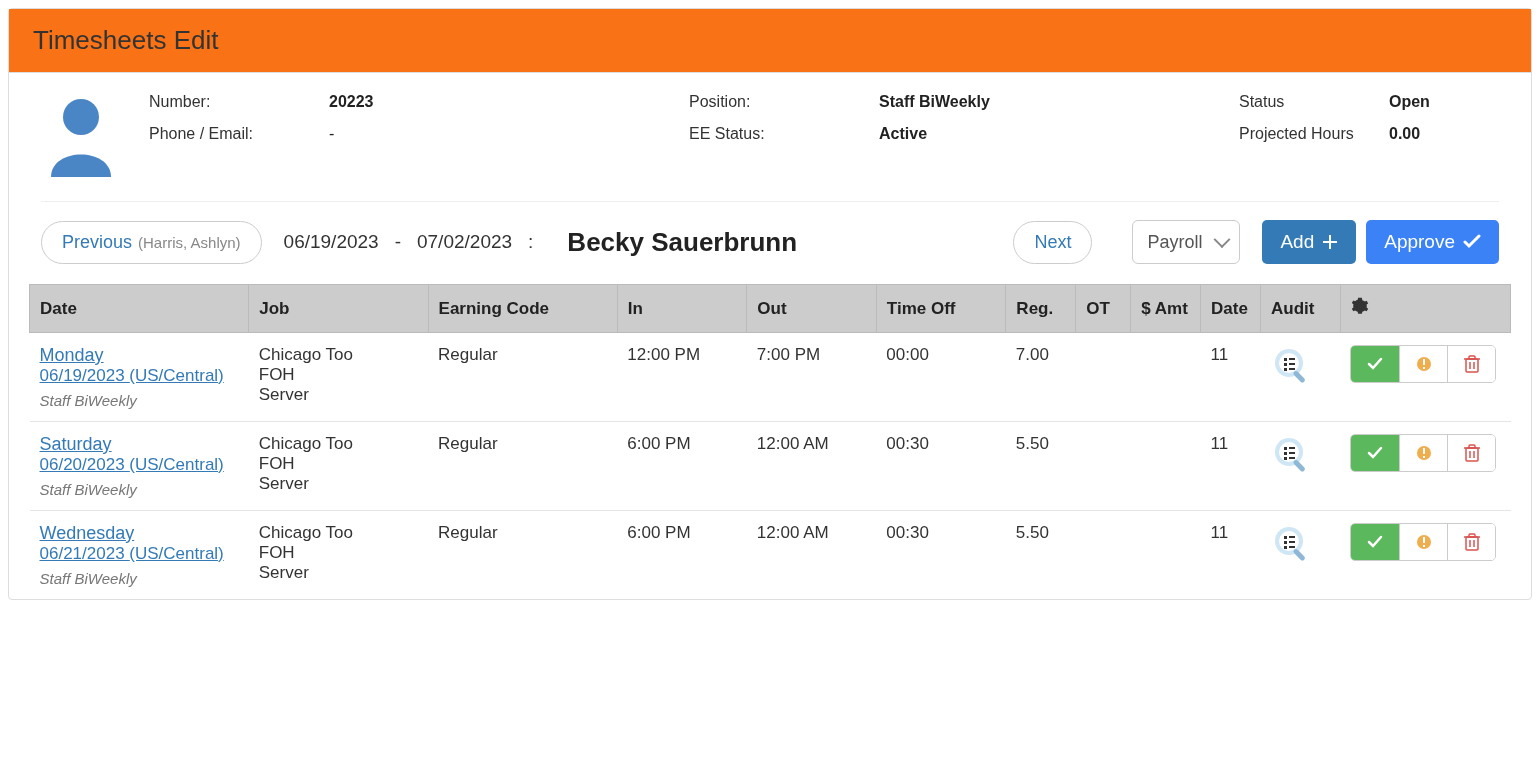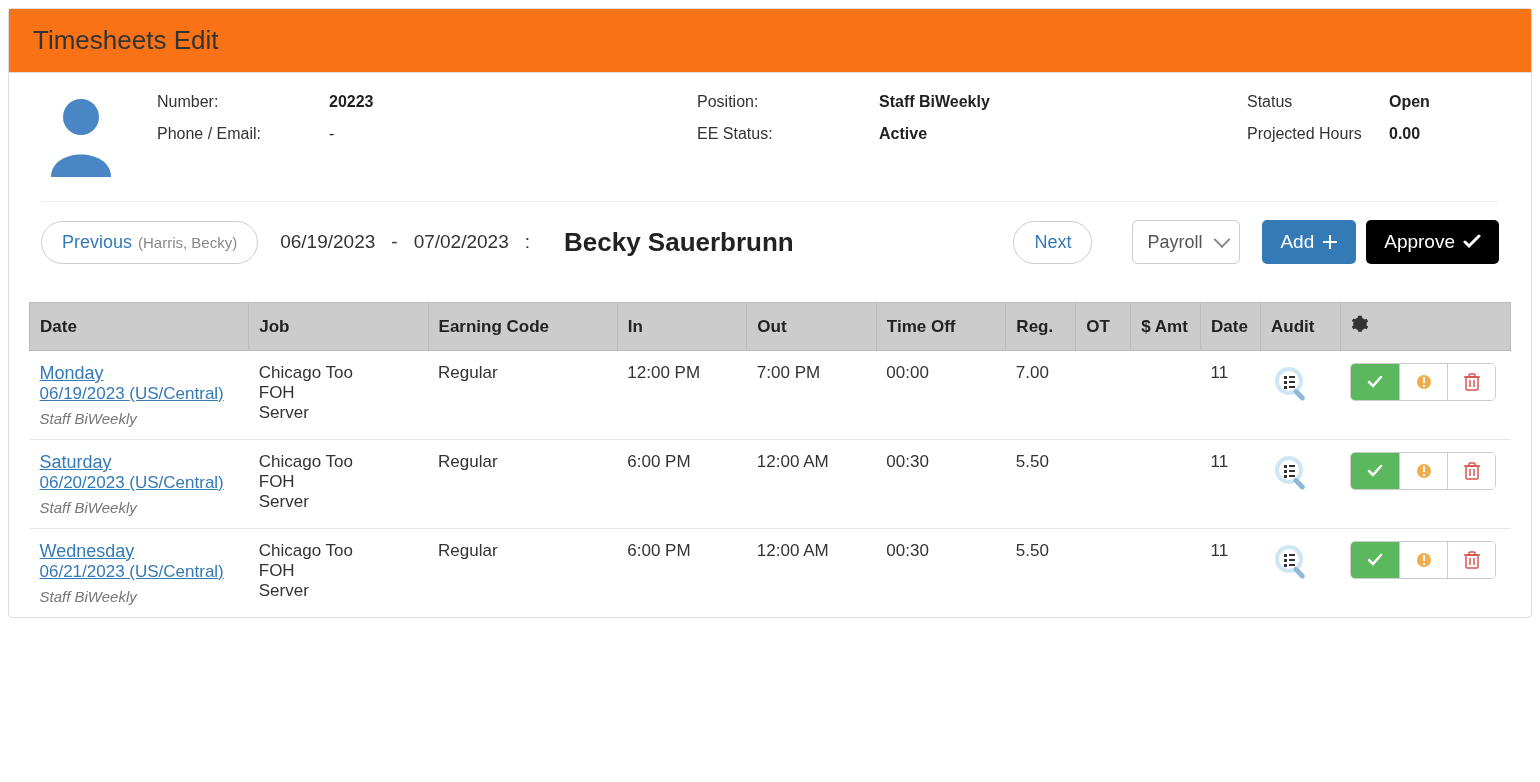--- a/index.html
+++ b/index.html
@@ -37,21 +37,21 @@
     flex: 0 0 auto;
   }
   .avatar svg { display:block; }
   .info-cols {
     flex: 1;
     display: grid;
     grid-template-columns: 180px 360px 190px 360px 150px 100px;
     row-gap: 14px;
     align-items: start;
   }
-  .info-label { color:#333;margin-left:8px; }
+  .info-label { color:#333; }
   .info-value { font-weight:700; color:#222; }
   .divider {
     margin: 0 32px;
     border: none;
     border-top: 1px solid #eee;
   }
   .nav-row {
     display:flex;
     align-items:center;
     padding: 18px 32px 10px 32px;
@@ -114,32 +114,32 @@
     gap:8px;
     height:44px;
     padding:0 18px;
     border:none;
     border-radius:5px;
     font-size:19px;
     color:#fff;
     cursor:pointer;
   }
   .btn-primary { background:#337ab7; }
-  .btn-success { background:#000000; }
+  .btn-success { background:#3b82f6; }
   .action-right { display:flex; gap:10px; align-items:center;border-radius:8px; }
   .secondary-row {
     padding: 6px 32px 18px 32px;
     display:flex;
     justify-content:flex-end;
   }
   .select-wide .select { min-width:300px; }
   
   table.timesheet {
     width: calc(100% - 40px);
-    margin: 28px 20px 0 20px;
+    margin: 10px 20px 0 20px;
     border-collapse: collapse;
     font-size:17px;
   }
   table.timesheet thead th {
     background:#ccc;
     text-align:left;
     padding:12px 10px;
     font-weight:700;
     color:#222;
     border:1px solid #bbb;
@@ -222,21 +222,21 @@
       <div class="info-label">Projected Hours</div>
       <div class="info-value">0.00</div>
     </div>
   </div>
 
   <hr class="divider">
 
   <div class="nav-row">
     <button class="pill-btn">
       <span>Previous</span>
-      <span class="sub">(Harris, Becky)</span>
+      <span class="sub">(Harris, Ashlyn)</span>
     </button>
 
     <div class="date-range">
       <span>06/19/2023</span>
       <span>-</span>
       <span>07/02/2023</span>
       <span>:</span>
     </div>
 
     <div class="emp-name">Becky Sauerbrunn</div>

